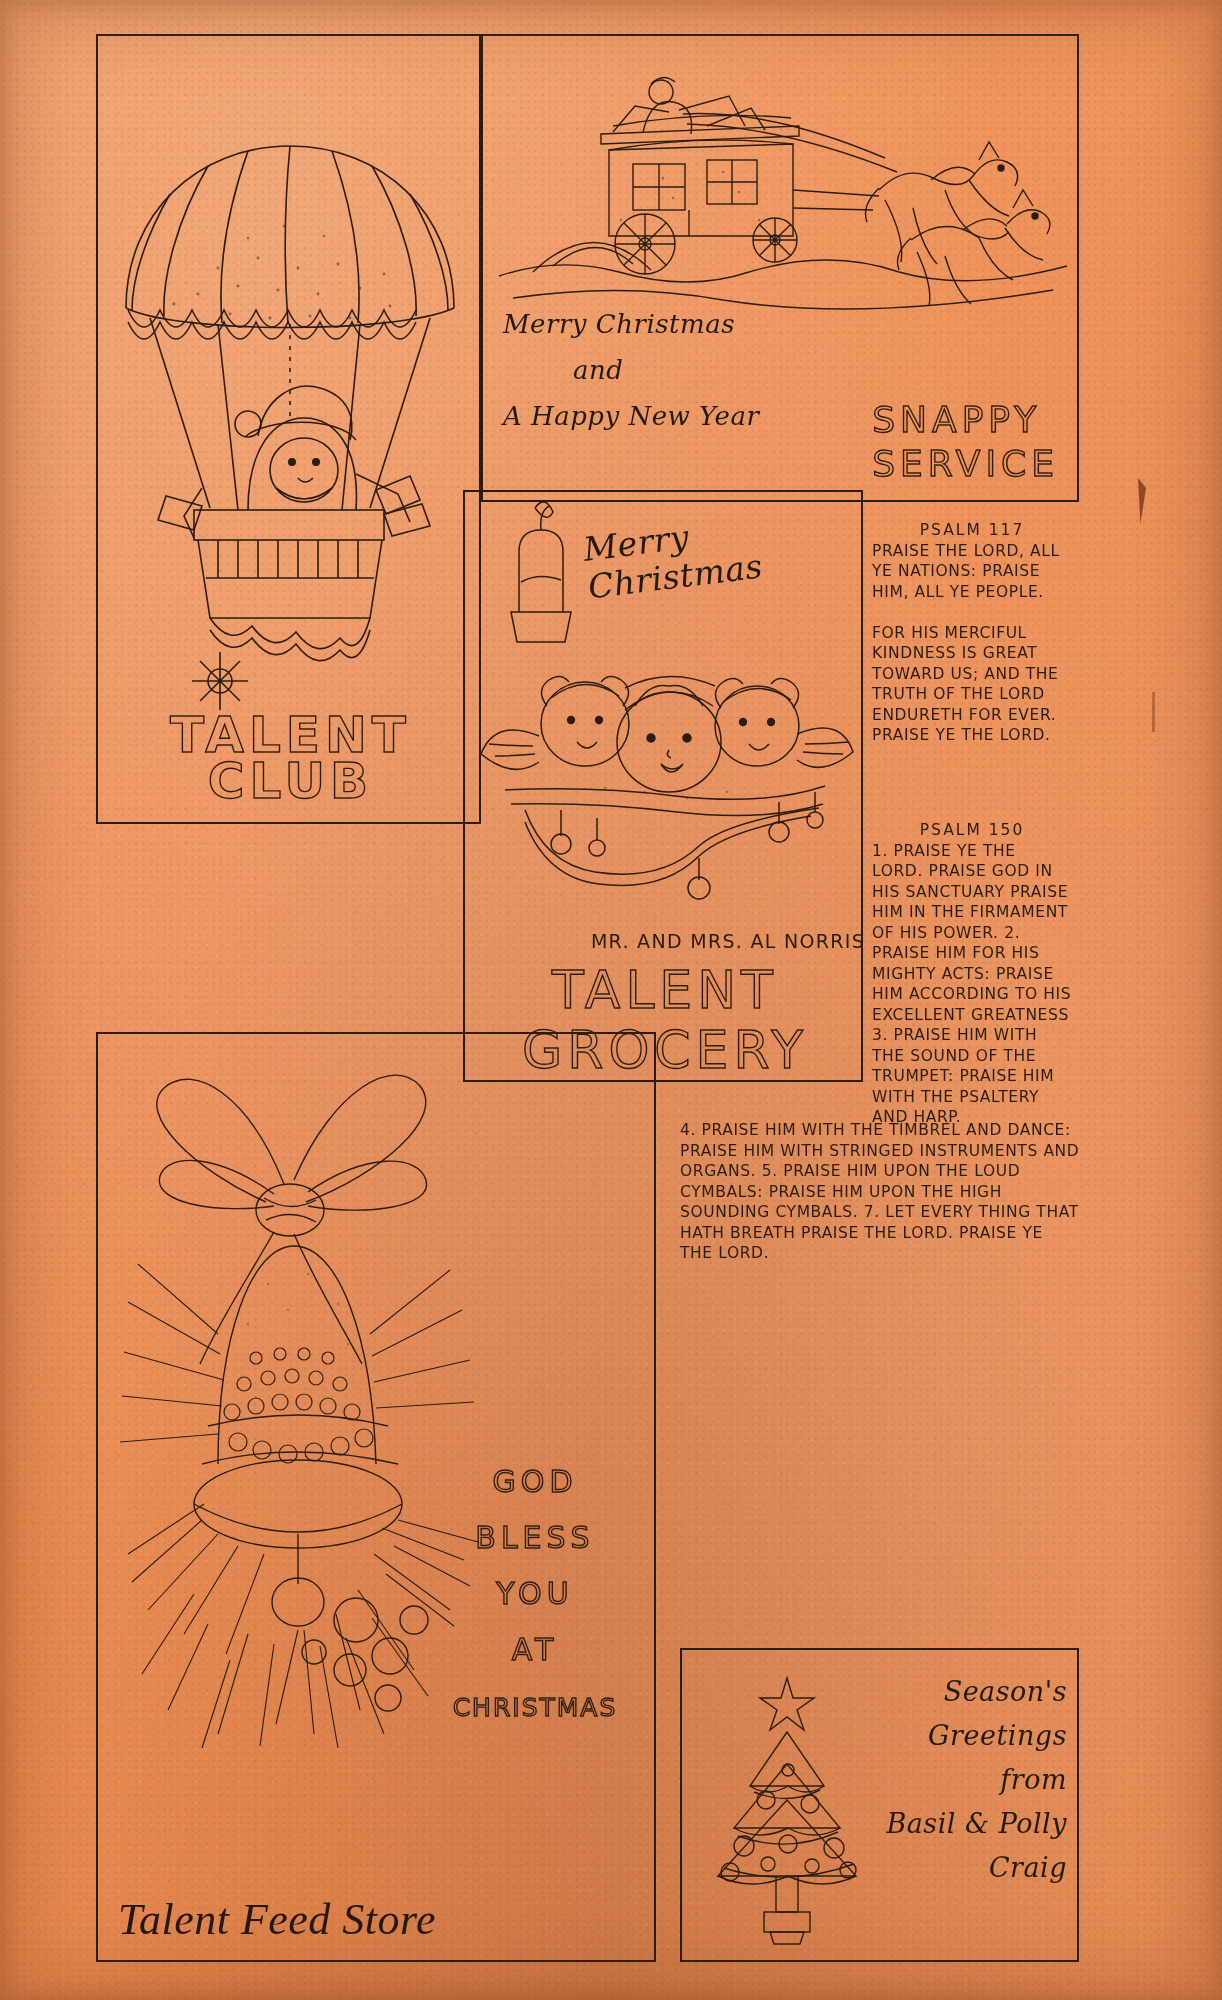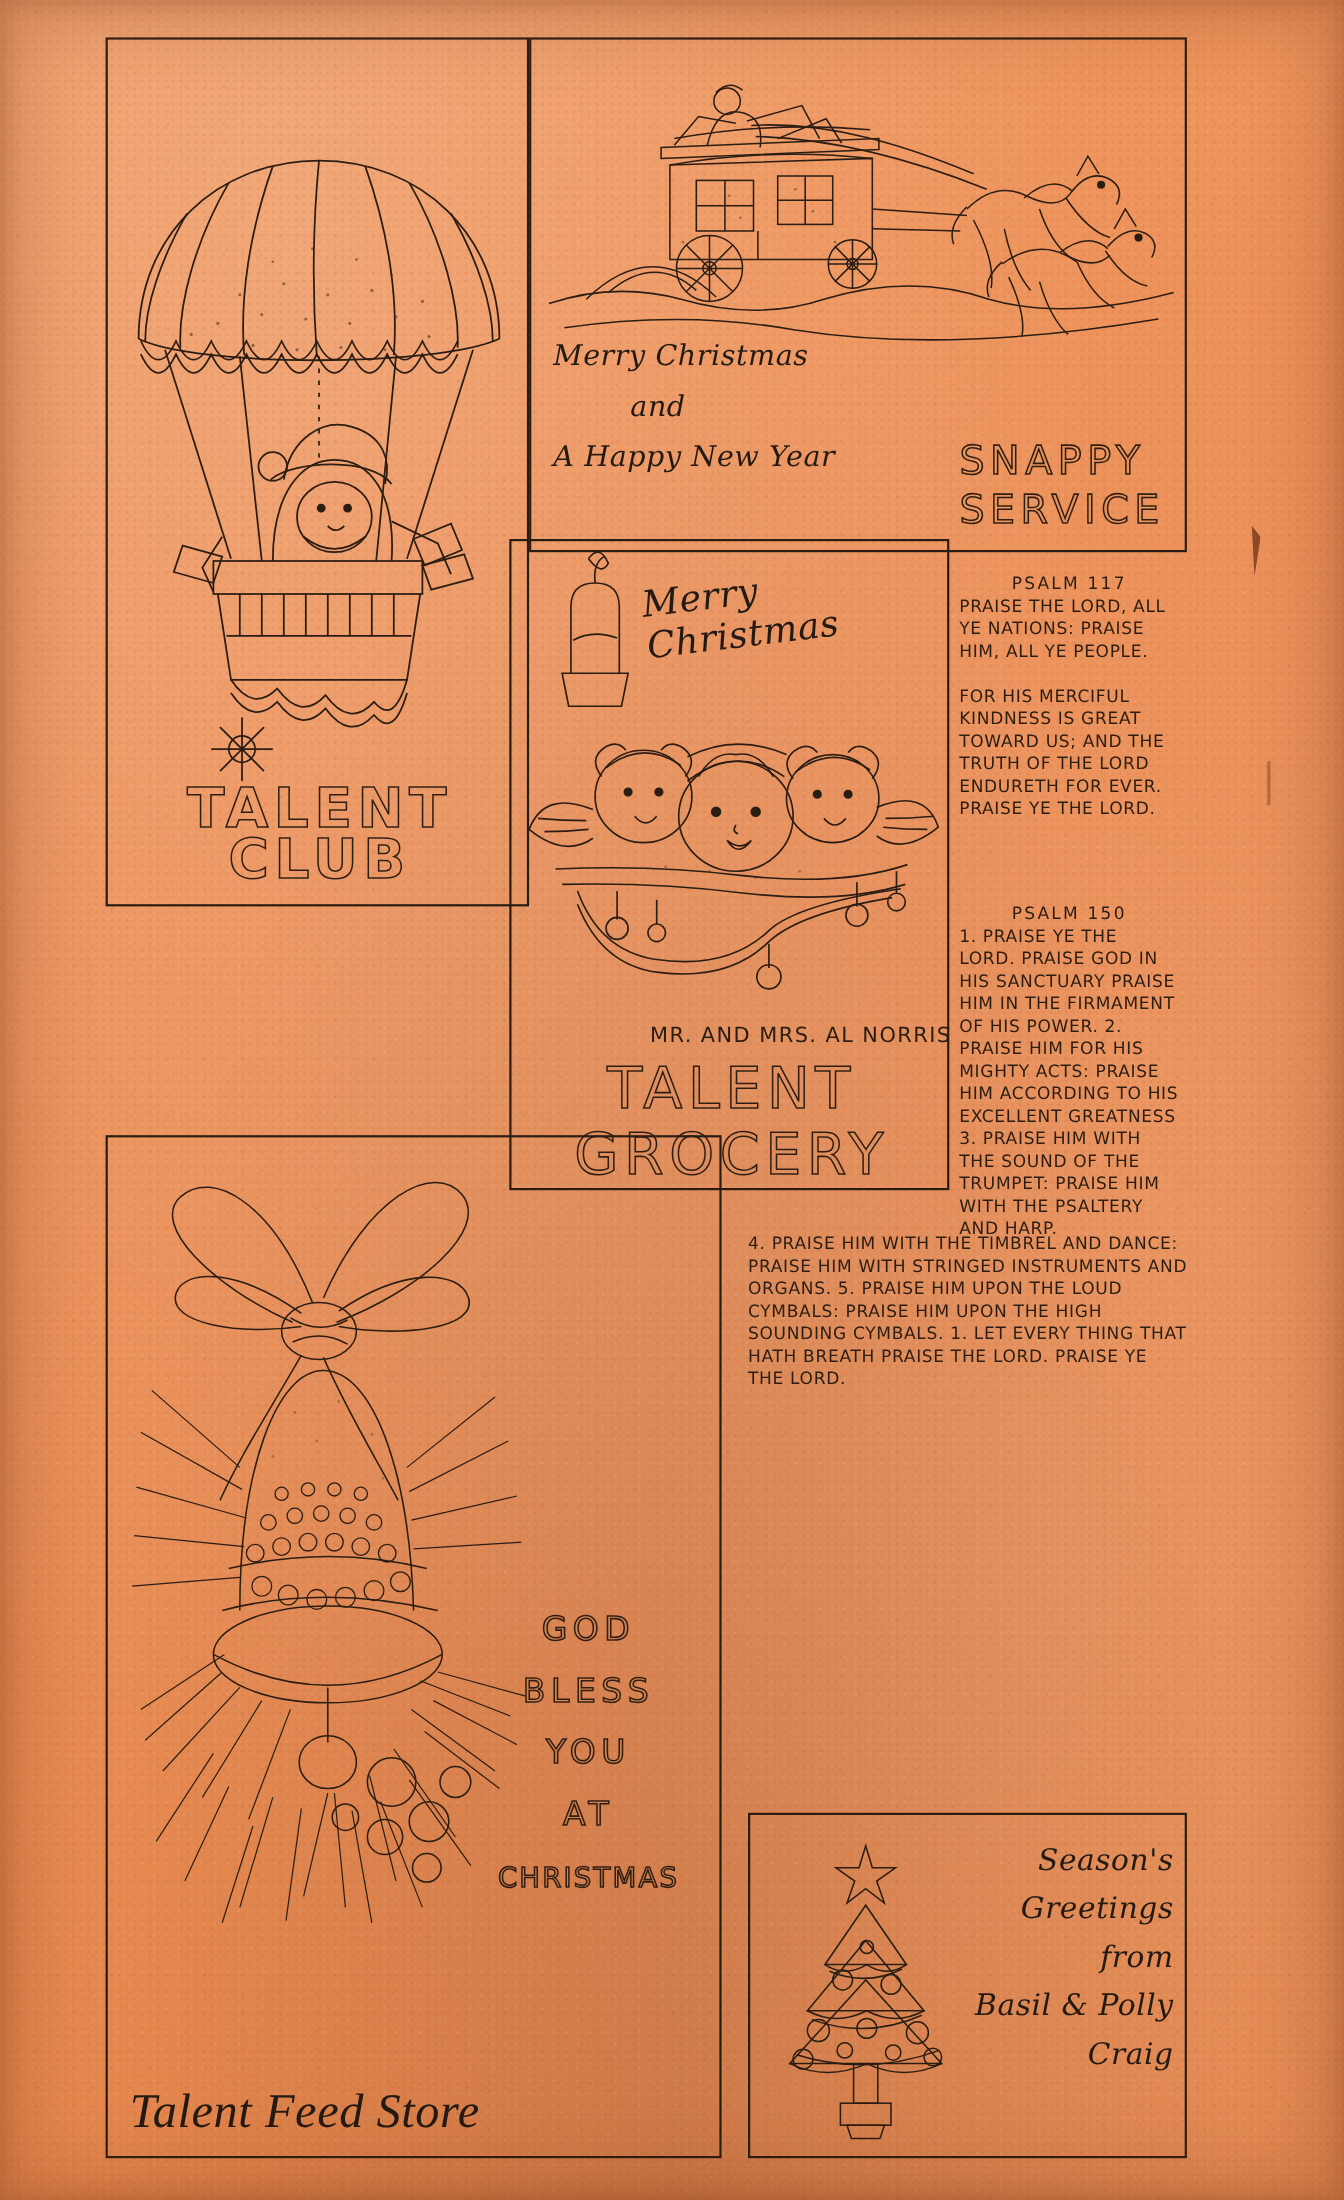--- a/index.html
+++ b/index.html
@@ -430,21 +430,21 @@
   <div class="scripture" id="scripture-b">
     <span class="hd">PSALM 150</span>
     <span>1. PRAISE YE THE LORD. PRAISE GOD IN HIS SANCTUARY PRAISE HIM IN THE FIRMAMENT OF HIS POWER.</span>
     <span>2. PRAISE HIM FOR HIS MIGHTY ACTS: PRAISE HIM ACCORDING TO HIS EXCELLENT GREATNESS</span>
     <span>3. PRAISE HIM WITH THE SOUND OF THE TRUMPET: PRAISE HIM WITH THE PSALTERY AND HARP.</span>
   </div>
 
   <div class="scripture" id="scripture-c">
     <span>4. PRAISE HIM WITH THE TIMBREL AND DANCE: PRAISE HIM WITH STRINGED INSTRUMENTS AND ORGANS.</span>
     <span>5. PRAISE HIM UPON THE LOUD CYMBALS: PRAISE HIM UPON THE HIGH SOUNDING CYMBALS.</span>
-    <span>1. LET EVERY THING THAT HATH BREATH PRAISE THE LORD. PRAISE YE THE LORD.</span>
+    <span>7. LET EVERY THING THAT HATH BREATH PRAISE THE LORD. PRAISE YE THE LORD.</span>
   </div>
 
   <div class="frame" id="p-feed">
 
     <svg id="bell-art" viewBox="0 0 430 820">
       <g fill="none" stroke="#2b1d13" stroke-width="1.4">
 
         <path d="M186 150 C150 60 96 28 66 54 C38 80 96 136 168 168"></path>
         <path d="M196 146 C236 54 296 22 322 52 C348 84 282 140 208 168"></path>
         <path d="M176 160 C120 120 70 118 62 142 C54 170 122 180 176 172"></path>

